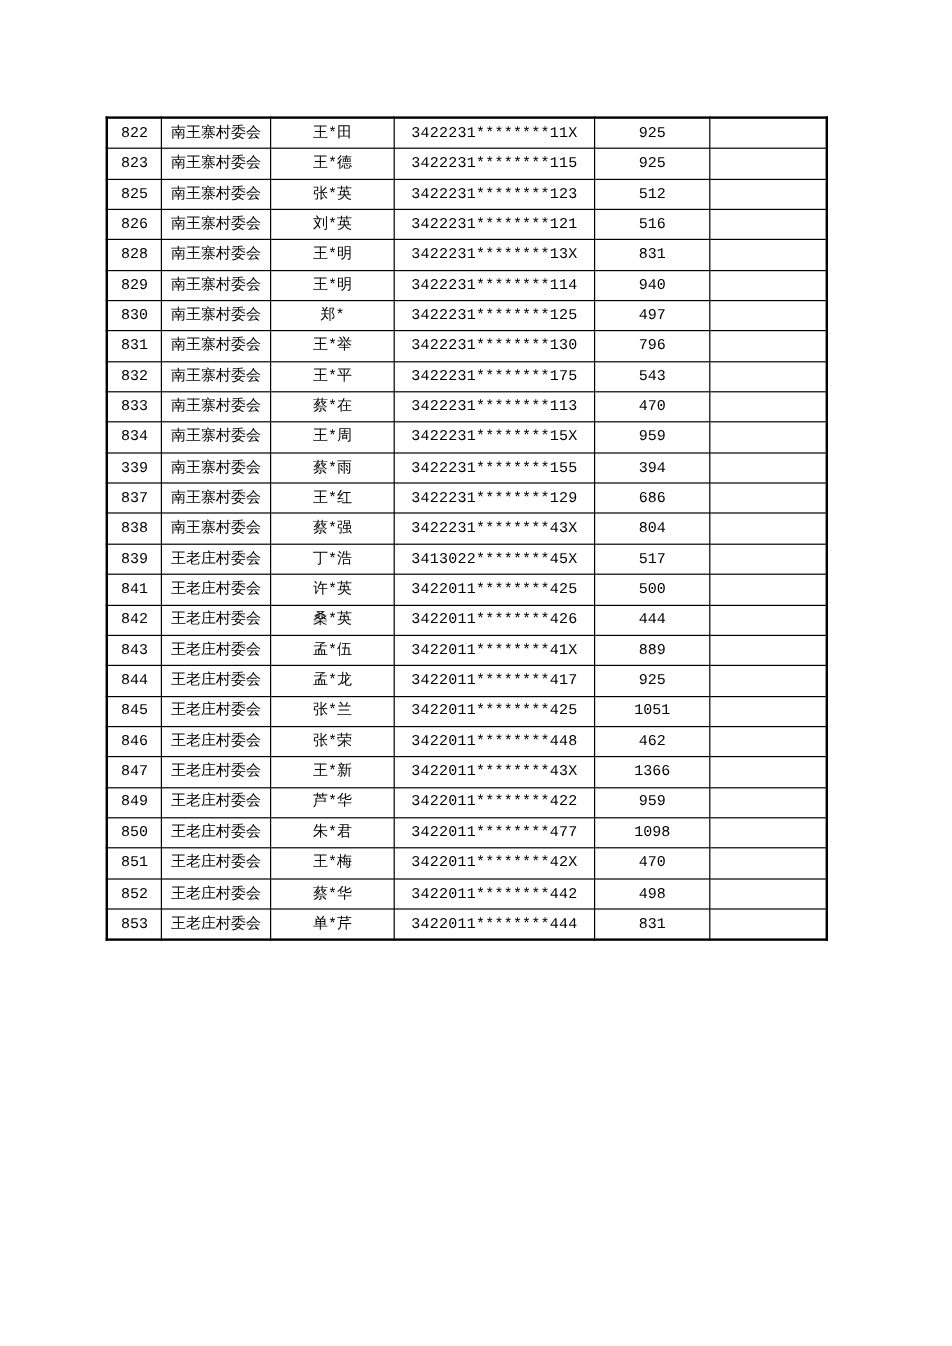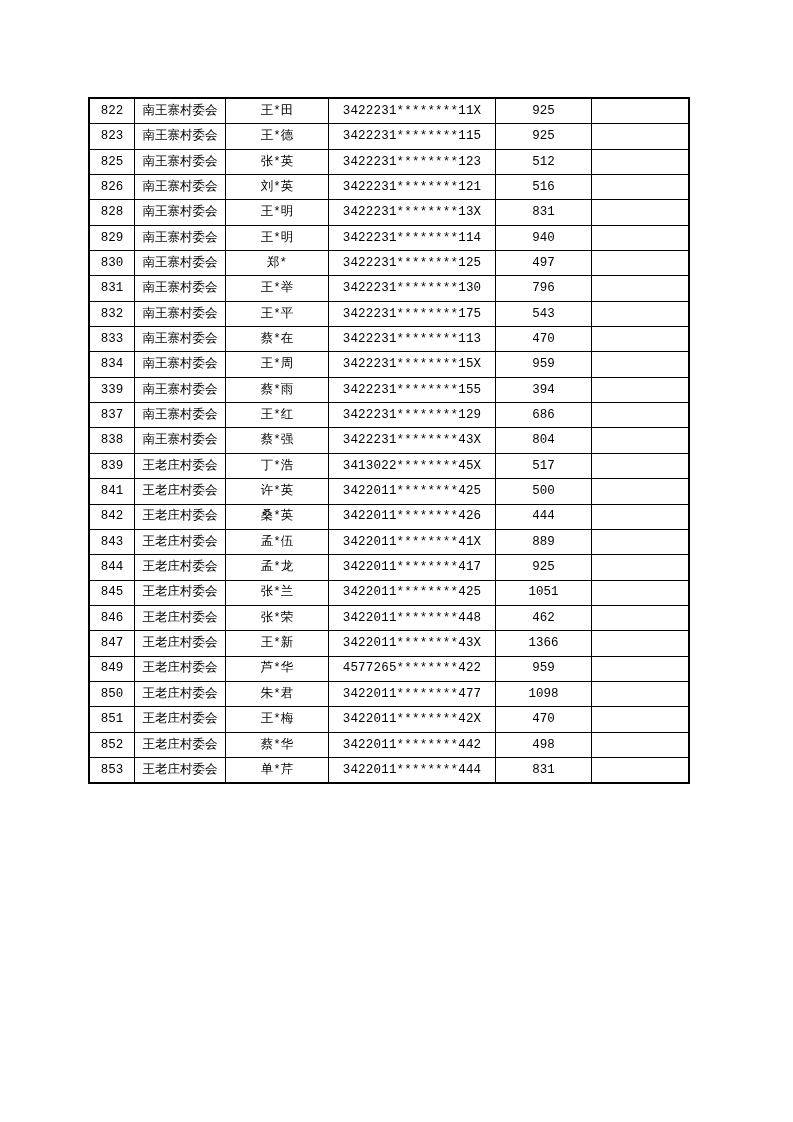--- a/index.html
+++ b/index.html
@@ -223,21 +223,21 @@
     <td class="c-village">王老庄村委会</td>
     <td class="c-name">王*新</td>
     <td class="c-id">3422011********43X</td>
     <td class="c-amount">1366</td>
     <td class="c-blank"></td>
   </tr>
         <tr>
     <td class="c-no">849</td>
     <td class="c-village">王老庄村委会</td>
     <td class="c-name">芦*华</td>
-    <td class="c-id">4577265********422</td>
+    <td class="c-id">3422011********422</td>
     <td class="c-amount">959</td>
     <td class="c-blank"></td>
   </tr>
         <tr>
     <td class="c-no">850</td>
     <td class="c-village">王老庄村委会</td>
     <td class="c-name">朱*君</td>
     <td class="c-id">3422011********477</td>
     <td class="c-amount">1098</td>
     <td class="c-blank"></td>

